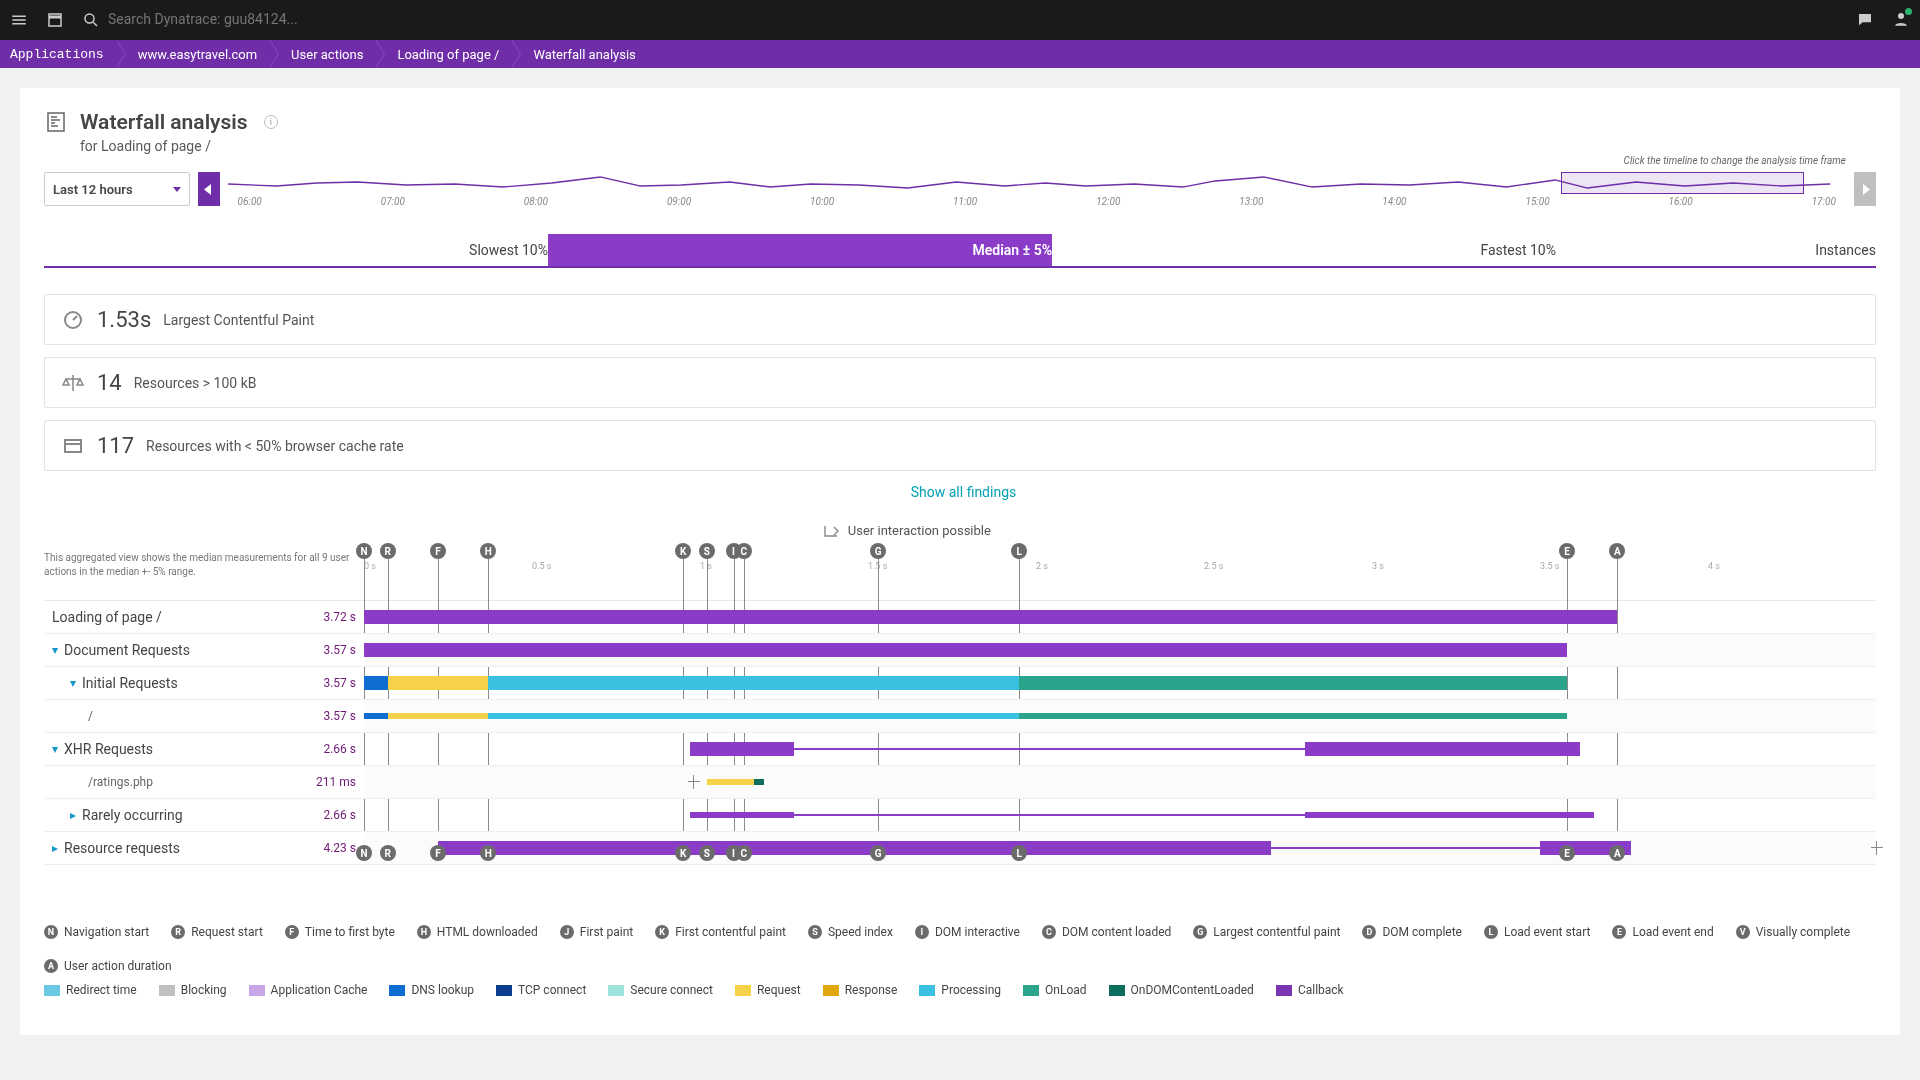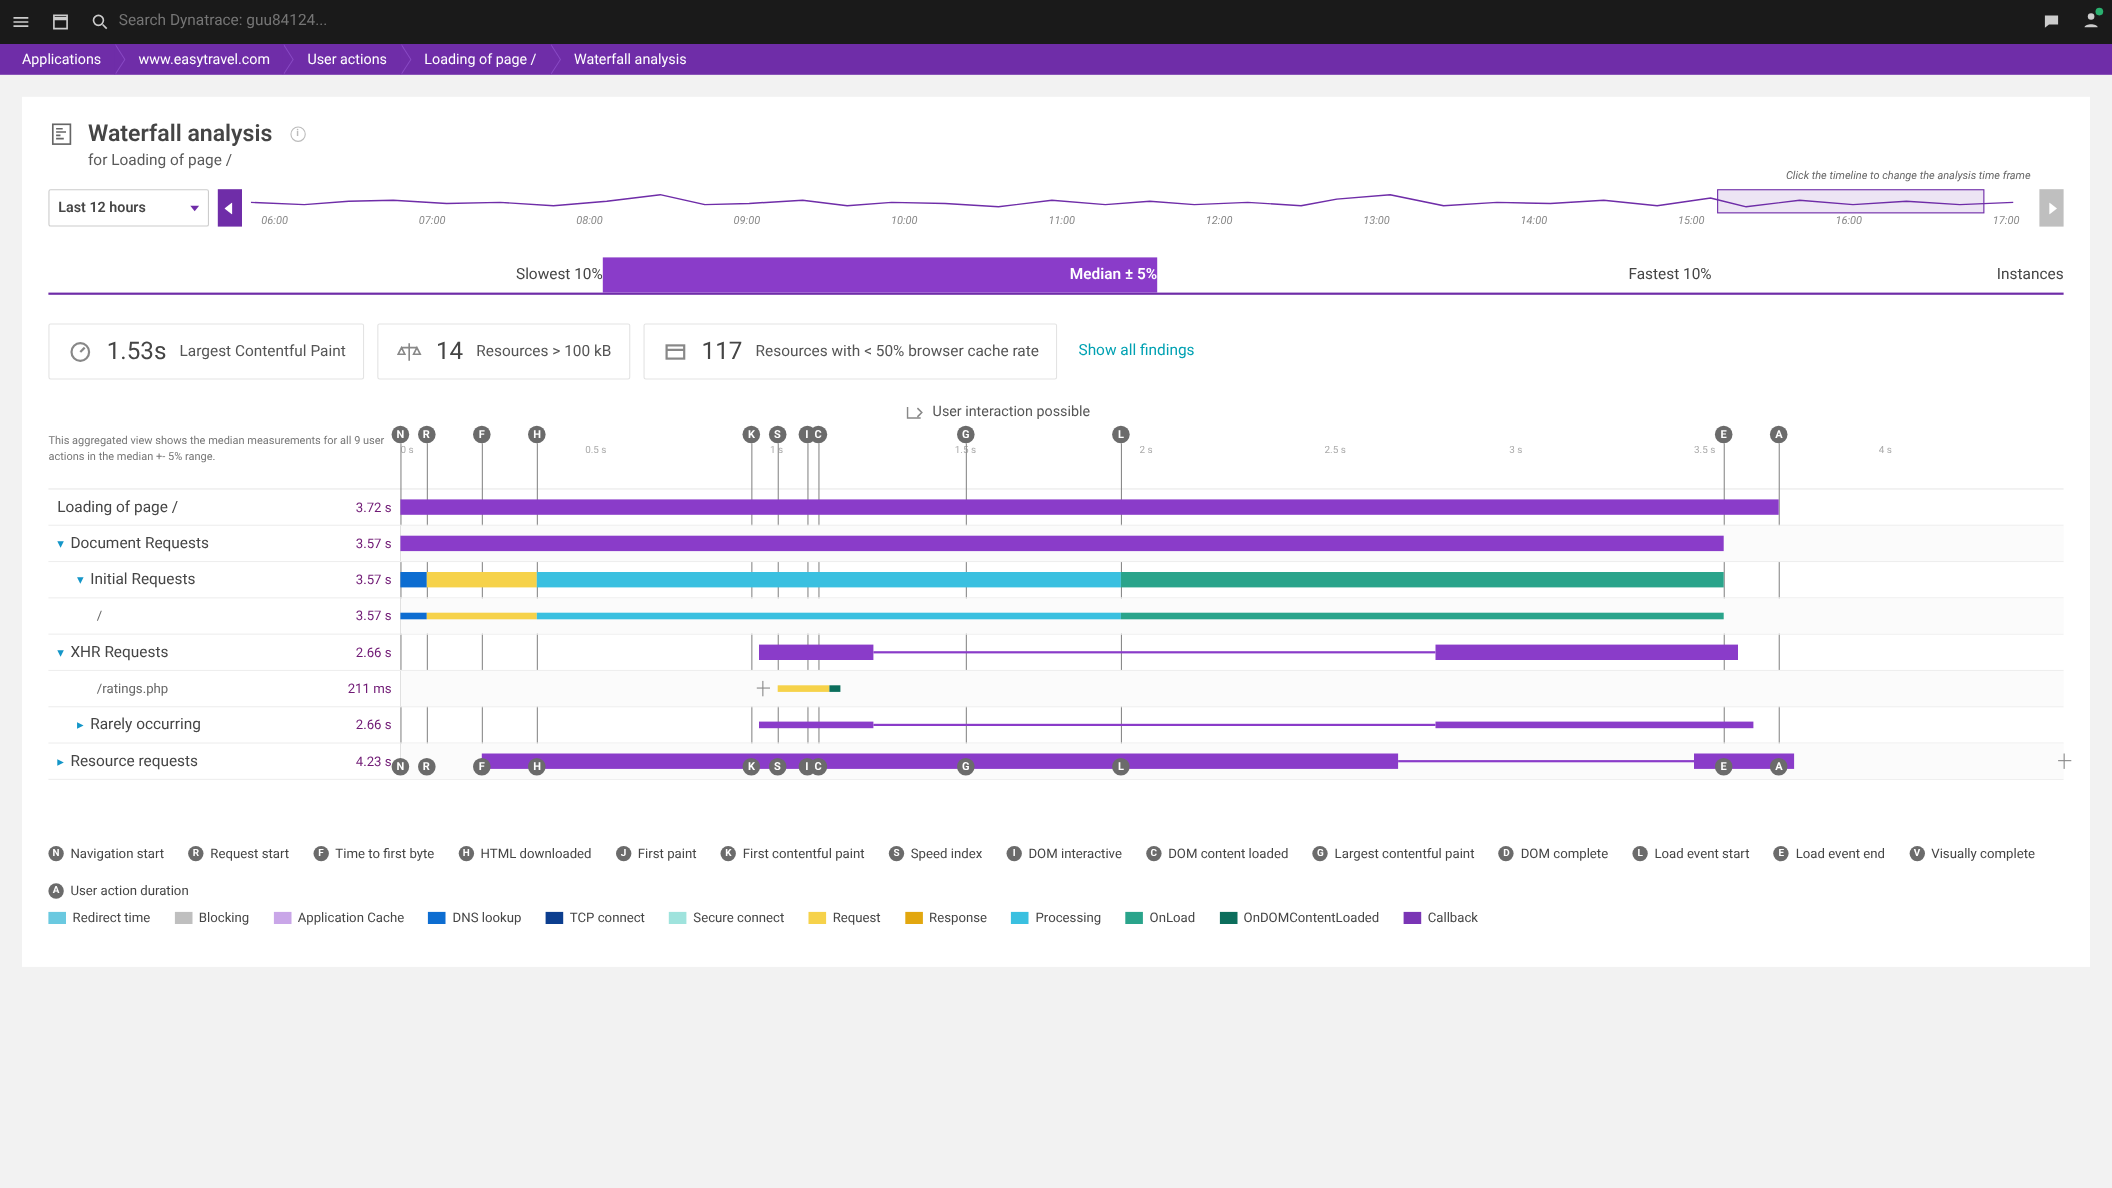--- a/index.html
+++ b/index.html
@@ -9,21 +9,21 @@
   .topbar .icon { fill: #ccc; cursor: pointer; }
   .search-wrap { display: flex; align-items: flex-start; gap: 8px; flex: 1; }
   .search-wrap input { background: transparent; border: none; color: #ccc; font-size: 14px; width: 400px; outline: none; }
   .topbar-right { display: flex; gap: 18px; align-items: center; }
   .profile-dot { position: relative; }
   .profile-dot::after { content: ""; position: absolute; right: -2px; top: -2px; width: 7px; height: 7px; background: #2ab06f; border-radius: 50%; }
 
   
   .crumbbar { background: #6f2da8; height: 28px; display: flex; }
   .crumb { color: #fff; font-size: 13px; padding: 0 12px 0 22px; display: flex; align-items: center; position: relative; cursor: pointer; }
-  .crumb:first-child { padding-left: 20px; }
+  .crumb:first-child { padding-left: 10px; font-family: Liberation Mono, monospace; }
   .crumb::after {
     content: ""; position: absolute; right: -9px; top: 0; width: 0; height: 0;
     border-top: 14px solid transparent; border-bottom: 14px solid transparent; border-left: 9px solid #6f2da8; z-index: 2;
   }
   .crumb::before {
     content: ""; position: absolute; right: -10px; top: 0; width: 0; height: 0;
     border-top: 14px solid transparent; border-bottom: 14px solid transparent; border-left: 9px solid #8a4bc5; z-index: 1;
   }
   .crumb:last-child::after, .crumb:last-child::before { display: none; }
 
@@ -47,21 +47,21 @@
   .spark-ticks { position: absolute; left: 0; right: 0; top: 24px; display: flex; justify-content: space-between; font-size: 10px; color: #888; padding: 0 10px; }
   .timeline-hint { position: absolute; right: 0; top: -17px; font-size: 10px; color: #666; }
 
   
   .tabs { display: flex; margin-top: 28px; border-bottom: 2px solid #6f2da8; }
   .tab { flex: 1; text-align: right; padding: 8px 0; font-size: 14px; color: #454545; cursor: pointer; }
   .tab.active { background: #8a3cc9; color: #fff; font-weight: 600; }
   .tab.small { flex: 0 0 320px; }
 
   
-  .findings { display: flex; gap: 12px; margin-top: 26px; align-items: stretch; }
+  .findings { display: flex; gap: 12px; margin-top: 26px; align-items: stretch; flex-direction: column; }
   .finding { border: 1px solid #e3e3e3; border-radius: 2px; padding: 12px 16px; display: flex; align-items: center; gap: 12px; }
   .finding .num { font-size: 22px; font-weight: 400; color: #454545; }
   .finding .lbl { font-size: 14px; color: #555; }
   .show-all { color: #00a1b2; font-size: 14px; margin-left: 7px; cursor: pointer; line-height: 1.3; align-self: center; }
 
   
   .uip-row { margin-top: 22px; position: relative; height: 20px; }
   .uip { position: absolute; color: #555; font-size: 13px; display: flex; align-items: center; gap: 6px; }
 
   

